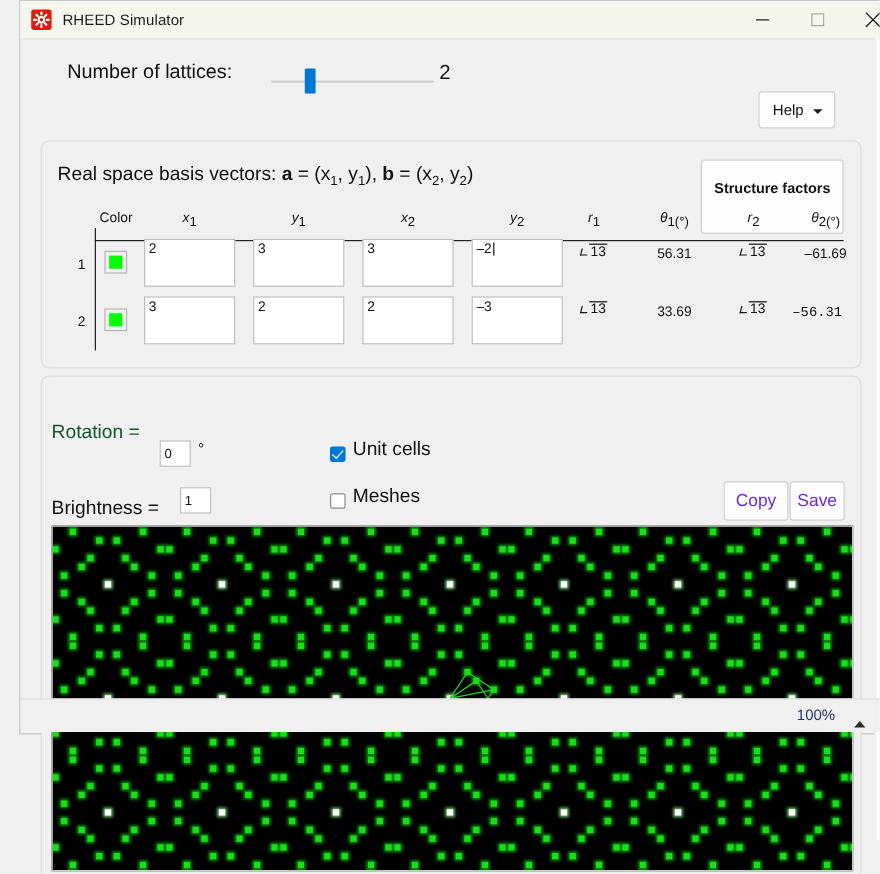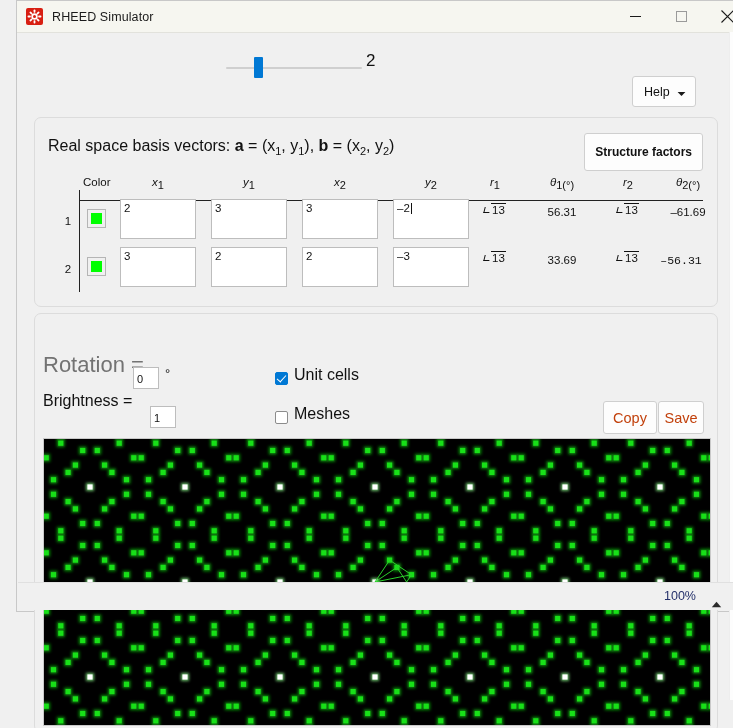--- a/index.html
+++ b/index.html
@@ -45,21 +45,21 @@
   .helpbtn .hl{margin-left:11px;font-size:12.5px;color:#111;}
   .helpbtn .carot{margin-left:auto;margin-right:9px;}
 
   
   .panel{position:absolute;background:#f0f0f0;border:1px solid #dcdcdc;border-radius:7px;}
   #panel-real{left:16px;top:85px;width:682px;height:188px;}
   .rs-title{position:absolute;left:13px;top:19px;font-size:16px;color:#111;white-space:nowrap;}
   .rs-title b{font-weight:bold;}
   .sub{font-size:11px;vertical-align:sub;}
   .sfbtn{position:absolute;right:14px;top:15px;height:28px;background:#fdfdfd;border:1px solid #cfcfcf;
-    border-radius:3px;display:flex;align-items:center;padding:4px 10px;font-size:12px;font-weight:bold;color:#111;}
+    border-radius:3px;display:flex;align-items:flex-start;padding:16px 10px;font-size:12px;font-weight:bold;color:#111;}
 
   
   .tbl{position:absolute;left:22px;top:58px;width:646px;height:118px;}
   .hdr{position:absolute;top:0;height:18px;font-size:11.5px;color:#111;text-align:center;}
   .hdr i{font-style:italic;}
   .vline{position:absolute;left:22px;top:14px;width:1px;height:102px;background:#222;}
   .hline{position:absolute;left:22px;top:24px;width:624px;height:1px;background:#222;}
   .rowidx{position:absolute;font-size:11.5px;color:#111;width:14px;text-align:center;}
   .swatch{position:absolute;width:17px;height:17px;border:1px solid #b5b5b5;background:#f0f0f0;
     display:flex;align-items:center;justify-content:center;}
@@ -70,40 +70,40 @@
   .rd{position:absolute;font-size:11.5px;color:#111;text-align:center;}
   .rad{display:inline-block;position:relative;padding-left:7px;}
   .rad:before{content:"";position:absolute;left:0;top:3px;width:5px;height:5px;
     border-left:1px solid #111;border-bottom:1px solid #111;transform:skewX(-14deg);}
   .rad span{border-top:1px solid #111;padding:0 1px;}
 
   
   #panel-recip{left:16px;top:281px;width:682px;height:418px;}
   .rl-btn{position:absolute;left:8px;top:10px;height:31px;background:#fdfdfd;border:1px solid #cfcfcf;
     border-radius:4px;display:flex;align-items:center;padding:0 12px;font-size:15px;font-weight:bold;color:#111;}
-  .rot-lbl{position:absolute;left:8px;top:38px;font-size:22px;color:#737373;}
+  .rot-lbl{position:absolute;left:8px;top:38px;font-size:16px;color:#14532d;}
   .rot-in{position:absolute;left:98px;top:53px;width:26px;height:22px;background:#fff;border:1px solid #bdbdbd;
     font-size:11px;color:#111;box-sizing:border-box;padding:5px 0 0 3px;}
   .deg{position:absolute;left:130px;top:52px;font-size:13px;color:#111;}
-  .br-lbl{position:absolute;left:8px;top:78px;font-size:16px;color:#111;}
+  .br-lbl{position:absolute;left:8px;top:101px;font-size:16px;color:#111;}
   .br-in{position:absolute;left:115px;top:92px;width:26px;height:22px;background:#fff;border:1px solid #bdbdbd;
     font-size:11px;color:#111;box-sizing:border-box;padding:5px 0 0 3px;}
 
   .chk{position:absolute;width:13px;height:13px;border-radius:2px;box-sizing:border-box;}
   .chk.on{background:#0078d4;border:1px solid #0078d4;}
   .chk.off{background:#fff;border:1px solid #8c8c8c;}
   .chk.on:after{content:"";position:absolute;left:3px;top:0px;width:4px;height:8px;
     border:solid #fff;border-width:0 1.6px 1.6px 0;transform:rotate(42deg);}
   .chk-lbl{position:absolute;font-size:16px;color:#111;}
 
   .simbtn{position:absolute;left:490px;top:50px;width:174px;height:31px;background:#fdfdfd;
     border:1px solid #cfcfcf;border-radius:3px;display:flex;align-items:center;justify-content:center;
     font-size:15px;font-weight:bold;color:#111;}
   .cpbtn{position:absolute;top:87px;height:31px;background:#fdfdfd;border:1px solid #cfcfcf;border-radius:3px;
-    display:flex;align-items:center;justify-content:center;font-size:14.5px;color:#c2410c;}
+    display:flex;align-items:center;justify-content:center;font-size:14.5px;color:#6d28d9;}
   #copy-button{left:568px;width:52px;}
   #save-button{left:623px;width:44px;}
 
   
   .canvas-wrap{position:absolute;left:8px;top:124px;width:666px;height:286px;background:#000;
     border:1px solid #c9c9c9;overflow:hidden;}
   .canvas-wrap svg{display:block;}
 
   
   .statusbar{position:absolute;left:1px;bottom:1px;width:731px;height:27px;background:#f0f0f0;
@@ -167,20 +167,21 @@
     <div class="vs-dn">
       <svg width="8" height="6" viewBox="0 0 8 6">
           <path d="M4 5.4 L0.4 0.6 L7.6 0.6 Z" fill="#9b9b9b"></path>
         </svg>
     </div>
   </div>
 
   <div class="content">
 
     <div class="latrow">
+      <div class="lat-label">Number of lattices:</div>
       <div class="slider">
         <div class="slider-track"></div>
         <div class="slider-thumb"></div>
       </div>
       <div class="lat-value">2</div>
     </div>
 
     <div class="helpbtn">
       <span class="hl">Help</span>
       <span class="carot">

